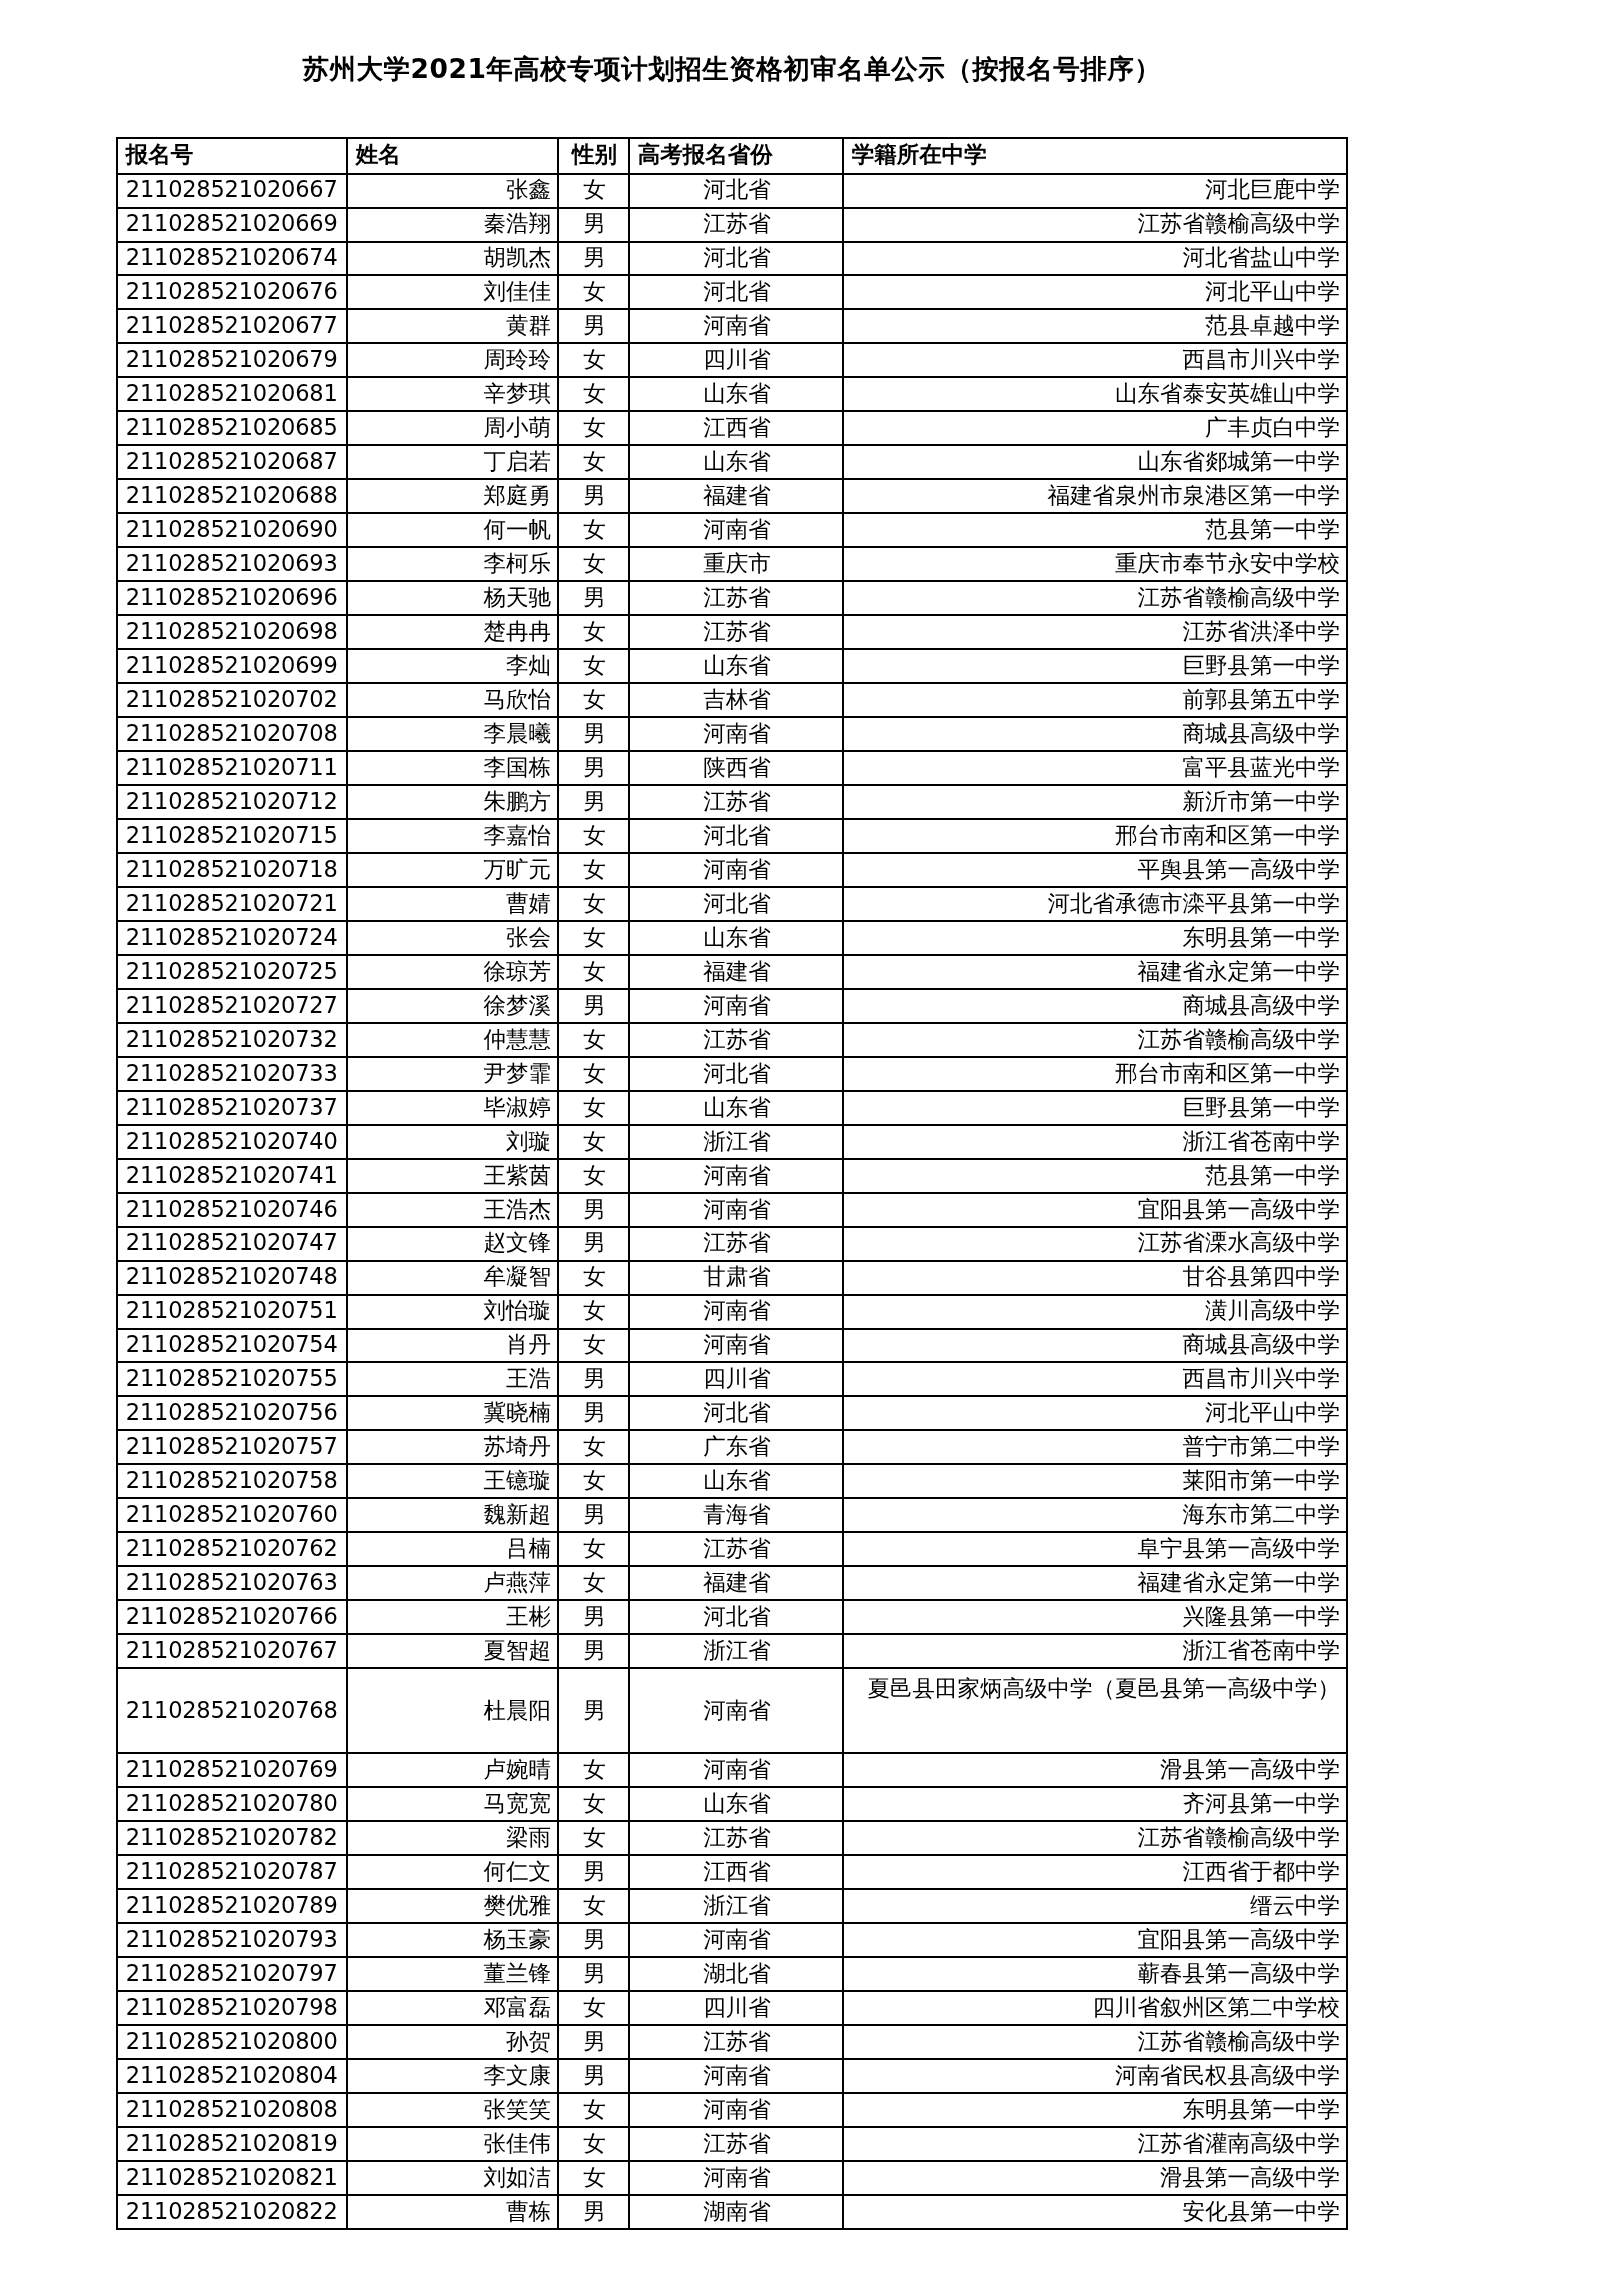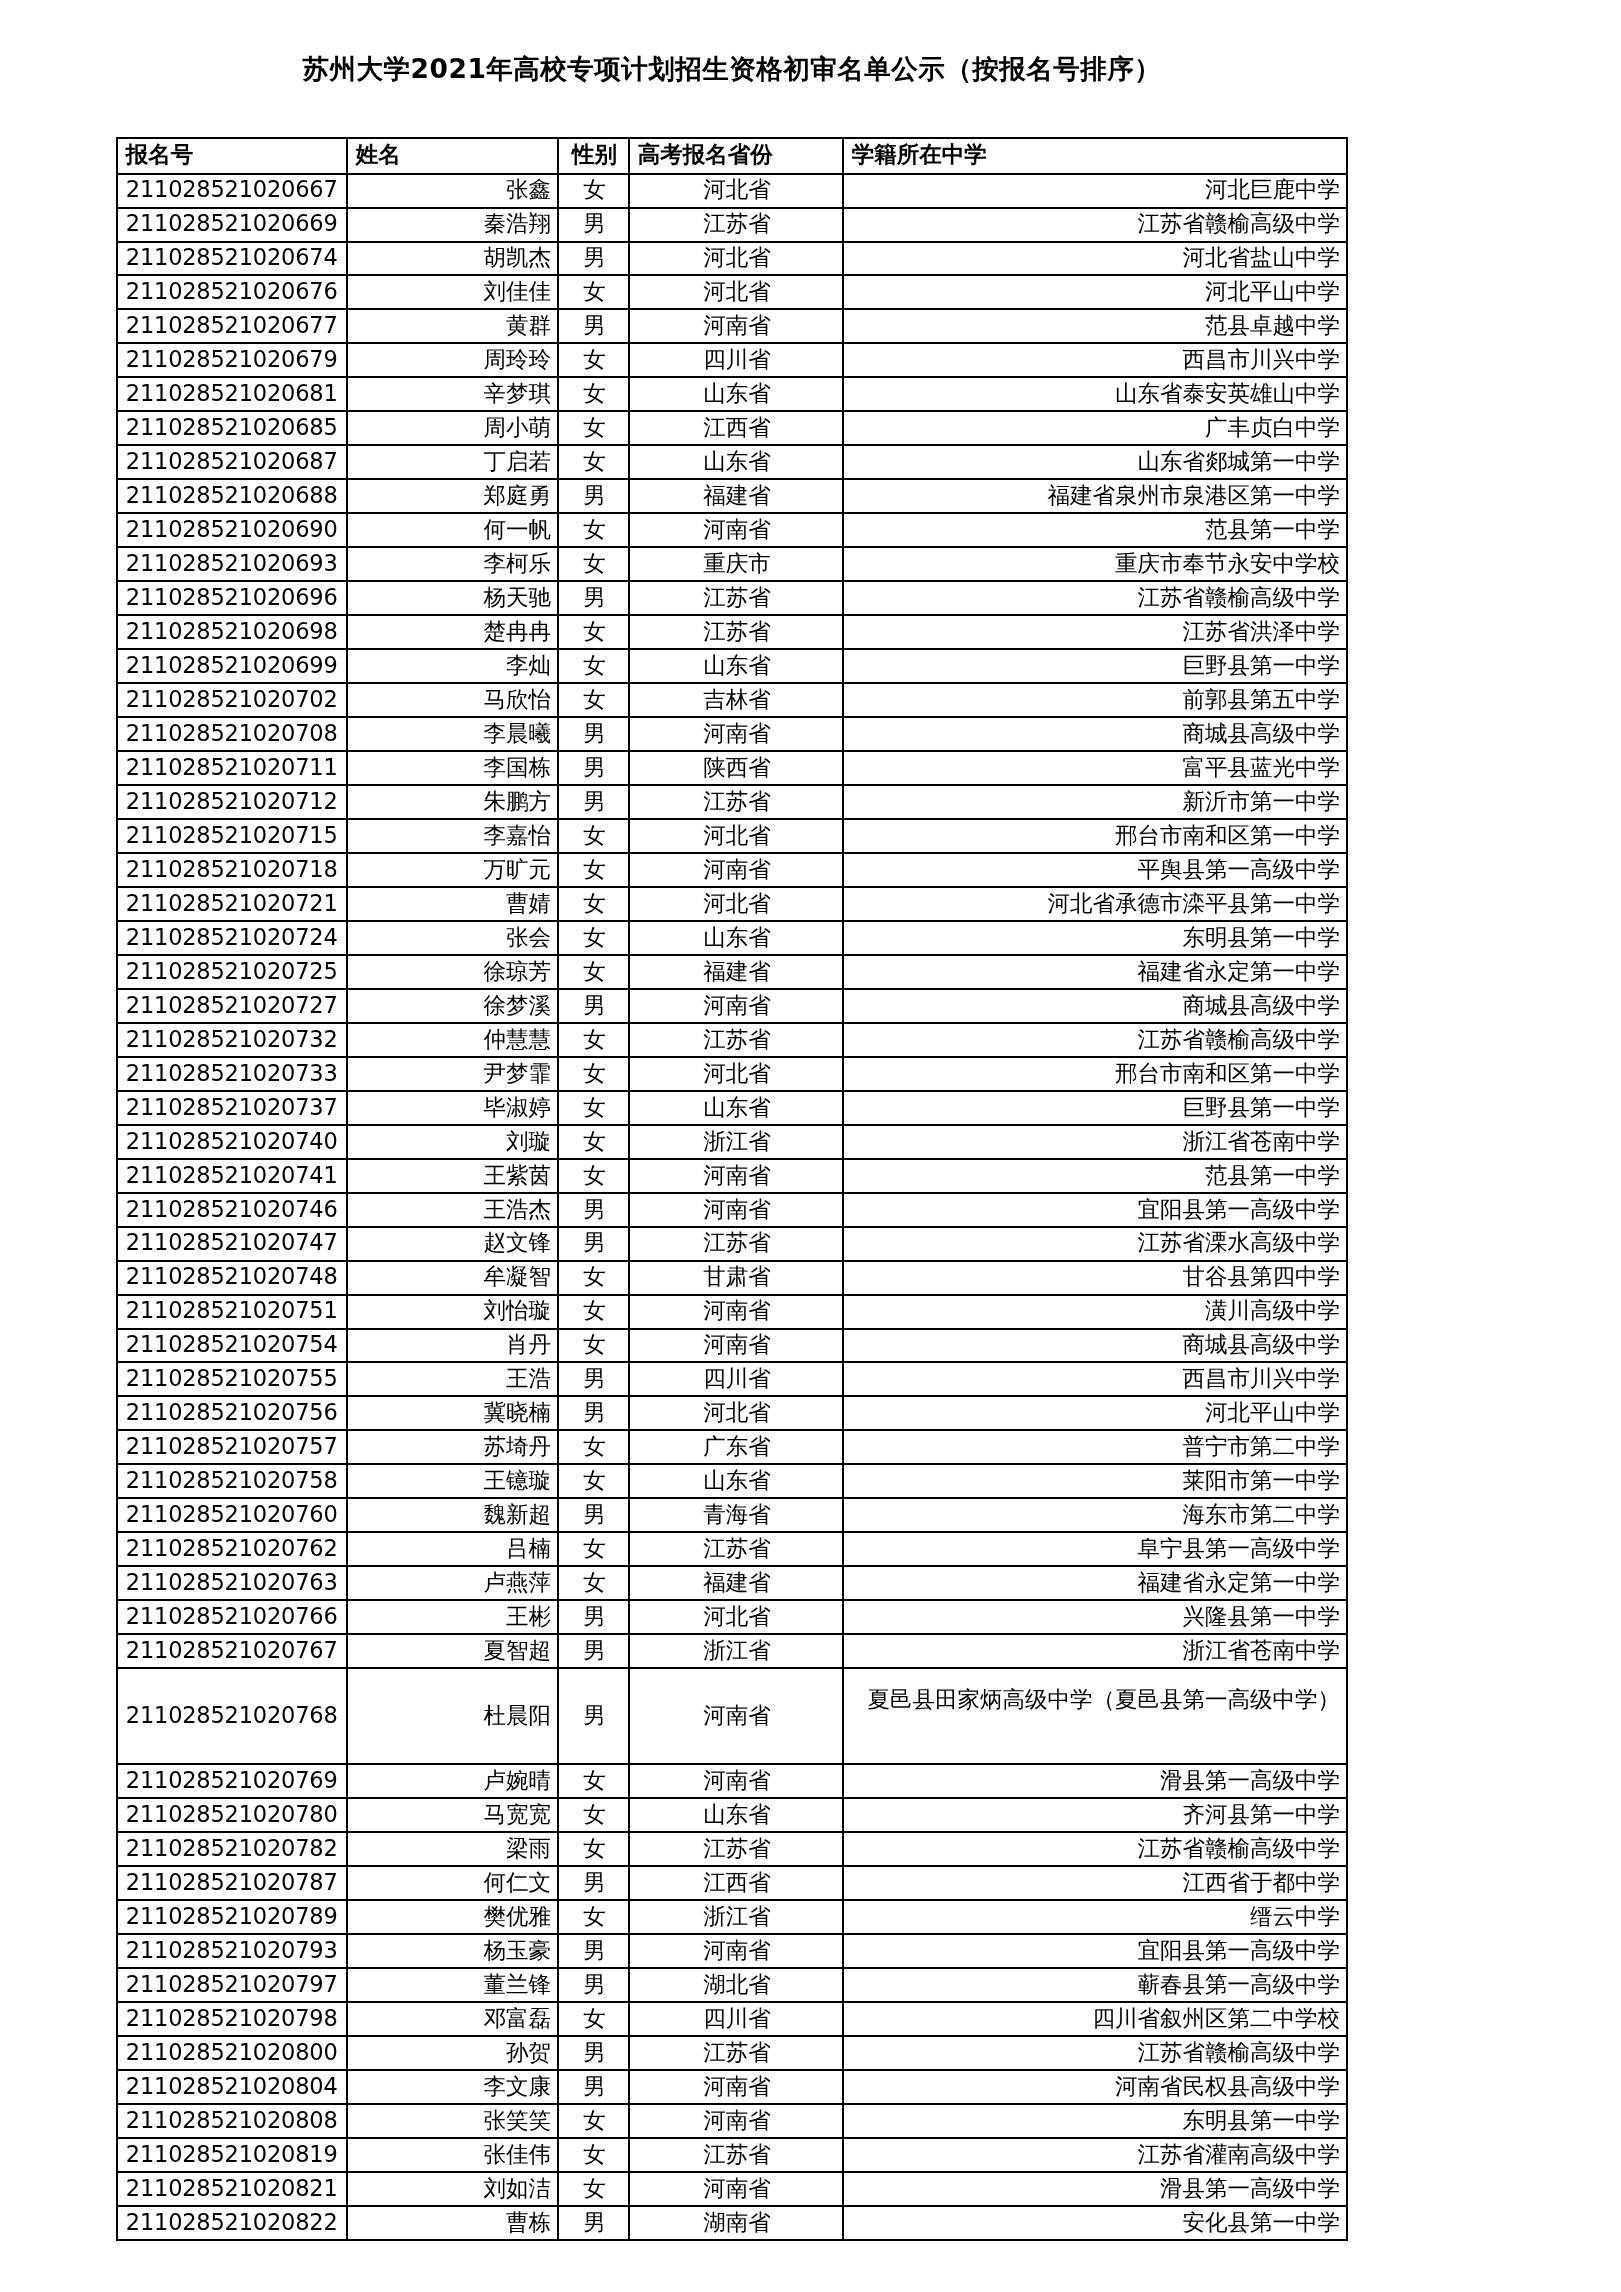--- a/index.html
+++ b/index.html
@@ -73,21 +73,21 @@
   col.c-prov    { width: 214px; }
   col.c-school  { width: auto;  }
 
   td.id      { text-align: left;   font-family: "DejaVu Serif", "Liberation Serif", serif; font-size: 22.5px; letter-spacing: -0.2px;}
   td.name    { text-align: right; }
   td.gender  { text-align: center; }
   td.prov    { text-align: center; }
   td.school  { text-align: right; white-space: normal; }
 
   tr.tall td { height: 73px; vertical-align: bottom; }
-  tr.tall td.school { vertical-align: top; padding-top: 17px; line-height: 1.22; }
+  tr.tall td.school { vertical-align: top; padding-top: 6px; line-height: 1.22; }
   tr.tall td.id, tr.tall td.name, tr.tall td.gender, tr.tall td.prov { vertical-align: middle; }
 </style>
 </head>
 <body>
 
 <div class="page">
 
   <div class="doc-title">苏州大学2021年高校专项计划招生资格初审名单公示（按报名号排序）</div>
 
   <div class="table-wrap">

